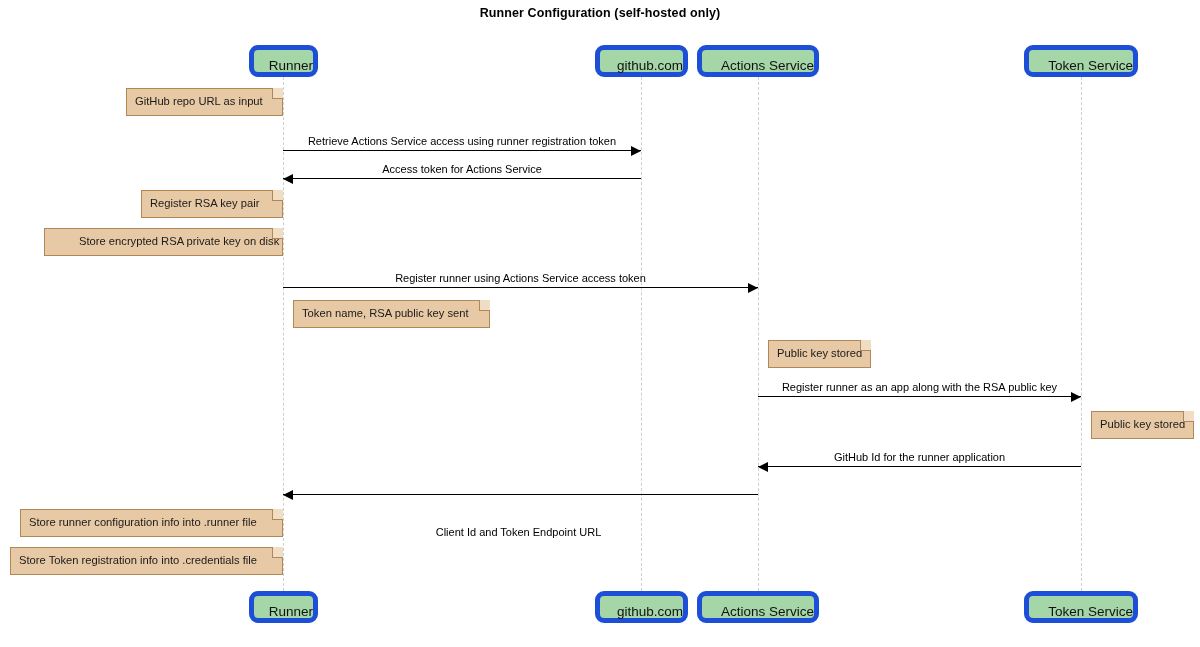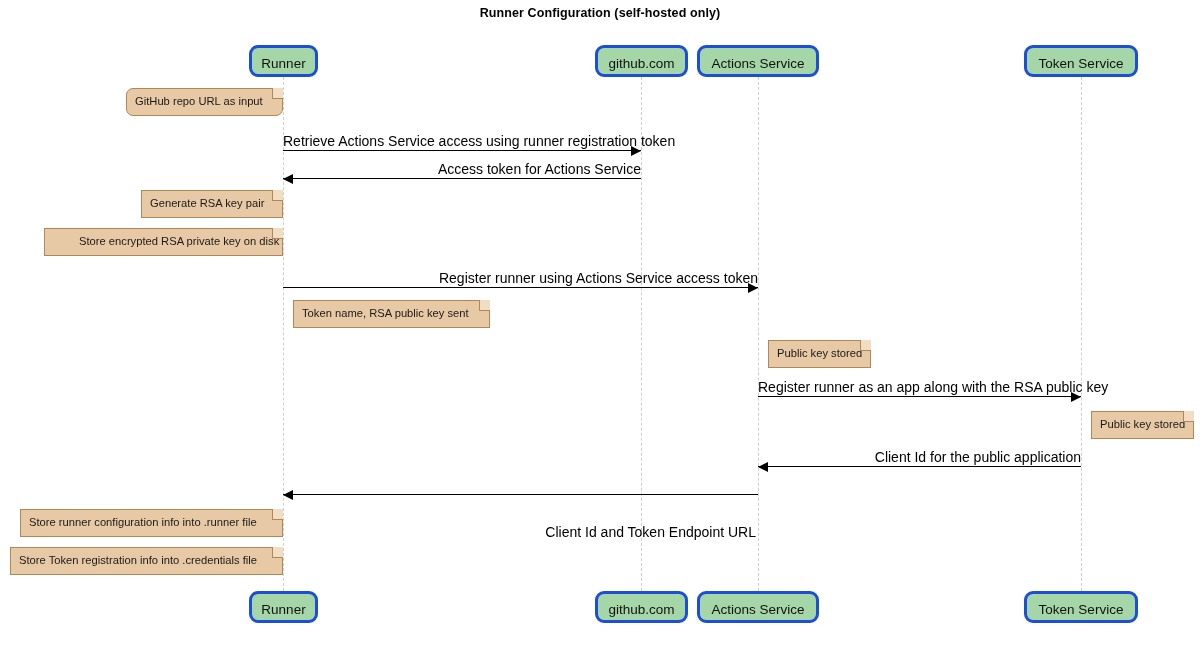--- a/index.html
+++ b/index.html
@@ -31,41 +31,41 @@
     letter-spacing: 0.1px;
   }
   .lifeline {
     position: absolute;
     width: 0;
     border-left: 1px dashed #cfcfcf;
   }
   .participant {
     position: absolute;
     background: #a5d6a7;
-    border: 3px solid #1d4ed8;
+    border: 5px solid #1d4ed8;
     border-radius: 9px;
     height: 32px;
     line-height: 32px;
-    text-align: center;
+    text-align: right;
     font-size: 13.5px;
     color: #111;
     white-space: nowrap;
     box-sizing: border-box;
   }
   .msg-line {
     position: absolute;
     height: 0;
     border-top: 1.3px solid #000;
   }
   .msg-label {
     position: absolute;
-    font-size: 14px;
+    font-size: 11px;
     color: #000;
     white-space: nowrap;
-    text-align: right;
+    text-align: center;
     line-height: 13px;
   }
   .arrowhead {
     position: absolute;
     width: 0;
     height: 0;
     border-top: 5px solid transparent;
     border-bottom: 5px solid transparent;
   }
   .arrowhead.right {
@@ -129,28 +129,28 @@
       <div class="arrowhead left" style="top: 173.5px; left: 283px;"></div>
       <div class="msg-label" style="left: 283px; width: 358px; top: 163px;">Access token for Actions Service</div>
       <div class="msg-line" style="left: 283px; width: 475px; top: 287px;"></div>
       <div class="arrowhead right" style="top: 282.5px; left: 748px;"></div>
       <div class="msg-label" style="left: 283px; width: 475px; top: 272px;">Register runner using Actions Service access token</div>
       <div class="msg-line" style="left: 758px; width: 323px; top: 396px;"></div>
       <div class="arrowhead right" style="top: 391.5px; left: 1071px;"></div>
       <div class="msg-label" style="left: 758px; width: 323px; top: 381px;">Register runner as an app along with the RSA public key</div>
       <div class="msg-line" style="left: 758px; width: 323px; top: 466px;"></div>
       <div class="arrowhead left" style="top: 461.5px; left: 758px;"></div>
-      <div class="msg-label" style="left: 758px; width: 323px; top: 451px;">Client Id for the public application</div>
+      <div class="msg-label" style="left: 758px; width: 323px; top: 451px;">GitHub Id for the runner application</div>
       <div class="msg-line" style="left: 283px; width: 475px; top: 494px;"></div>
       <div class="arrowhead left" style="top: 489.5px; left: 283px;"></div>
       <div class="msg-label" style="left: 281px; width: 475px; top: 479px; margin-top: 47px;">Client Id and Token Endpoint URL</div>
     </div>
   <div id="notes">
-      <div class="note" style="left: 126px; top: 88px; width: 157px; height: 28px; border-radius: 7px;"><span>GitHub repo URL as input</span><span class="fold"></span></div>
-      <div class="note" style="left: 141px; top: 190px; width: 142px; height: 28px;"><span>Generate RSA key pair</span><span class="fold"></span></div>
+      <div class="note" style="left: 126px; top: 88px; width: 157px; height: 28px;"><span>GitHub repo URL as input</span><span class="fold"></span></div>
+      <div class="note" style="left: 141px; top: 190px; width: 142px; height: 28px;"><span>Register RSA key pair</span><span class="fold"></span></div>
       <div class="note" style="left: 44px; top: 228px; width: 239px; height: 28px; padding-left: 34px;"><span>Store encrypted RSA private key on disk</span><span class="fold"></span></div>
       <div class="note" style="left: 293px; top: 300px; width: 197px; height: 28px;"><span>Token name, RSA public key sent</span><span class="fold"></span></div>
       <div class="note" style="left: 768px; top: 340px; width: 103px; height: 28px;"><span>Public key stored</span><span class="fold"></span></div>
       <div class="note" style="left: 1091px; top: 411px; width: 103px; height: 28px;"><span>Public key stored</span><span class="fold"></span></div>
       <div class="note" style="left: 20px; top: 509px; width: 263px; height: 28px;"><span>Store runner configuration info into .runner file</span><span class="fold"></span></div>
       <div class="note" style="left: 10px; top: 547px; width: 273px; height: 28px;"><span>Store Token registration info into .credentials file</span><span class="fold"></span></div>
     </div>
 
 </div>
 

